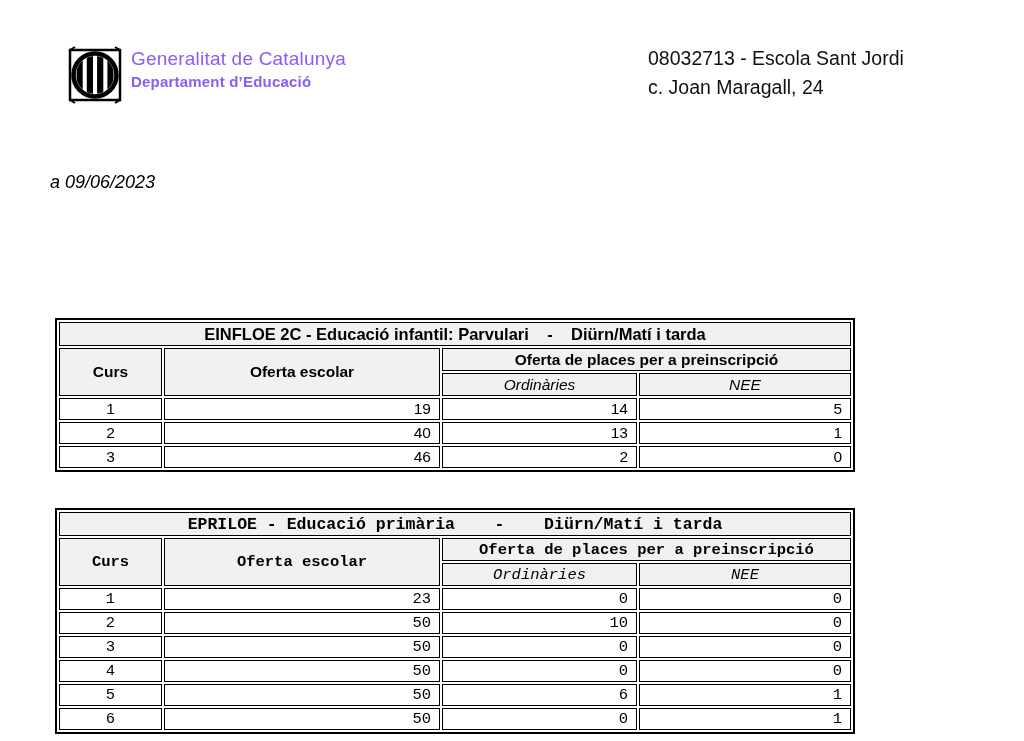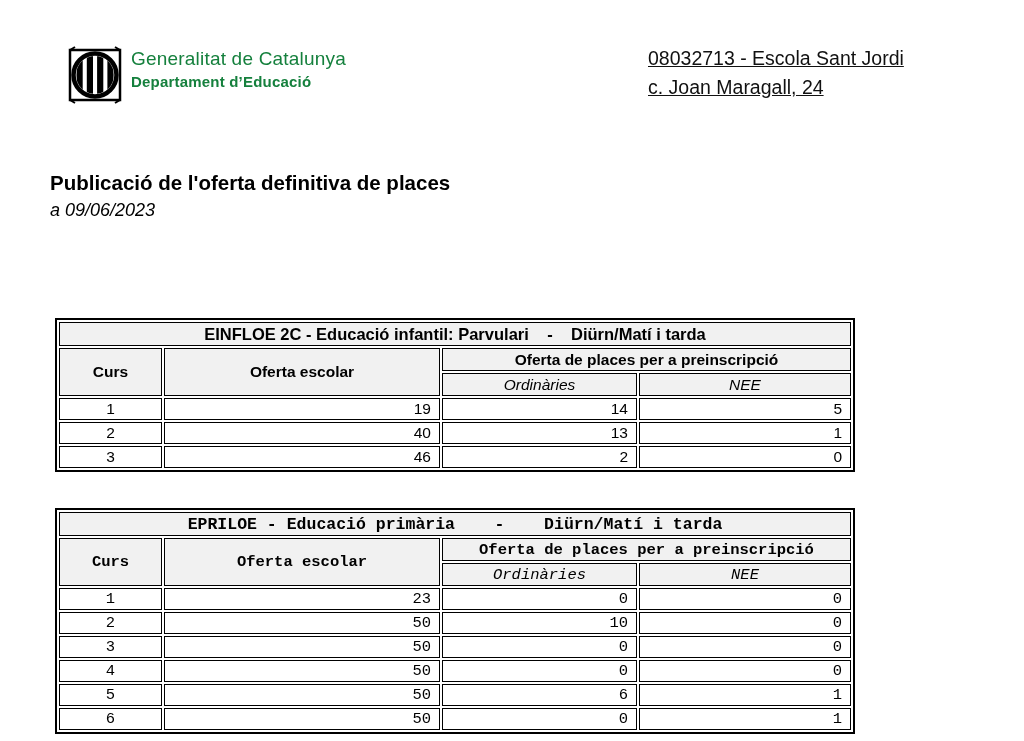--- a/index.html
+++ b/index.html
@@ -25,21 +25,21 @@
     align-items: flex-start;
   }
   .org-logo {
     width: 54px;
     height: 60px;
     flex: 0 0 auto;
   }
   .org-text {
     margin-left: 9px;
     padding-top: 2px;
-    color: #15803d;
+    color: #8b5cf6;
   }
   .org-line1 {
     font-size: 19px;
     line-height: 23px;
     letter-spacing: 0.2px;
   }
   .org-line2 {
     font-size: 15px;
     line-height: 24px;
     font-weight: bold;
@@ -47,21 +47,20 @@
   }
 
   
   .school-block {
     position: absolute;
     left: 648px;
     top: 44px;
     font-size: 19.5px;
     line-height: 29px;
     color: #111111;
-    text-decoration: underline;
   }
 
   
   .doc-title-block {
     position: absolute;
     left: 50px;
     top: 169px;
   }
   .doc-title-line {
     font-size: 20.5px;
@@ -155,21 +154,20 @@
     <div class="org-line2">Departament d’Educació</div>
   </div>
 </div>
 
 <div class="school-block">
   <div>08032713 - Escola Sant Jordi</div>
   <div>c. Joan Maragall, 24</div>
 </div>
 
 <div class="doc-title-block">
-  <div class="doc-title-line">Publicació de l'oferta definitiva de places</div>
   <div class="doc-date-line">a 09/06/2023</div>
 </div>
 
 <table class="offer-table table-1">
   <colgroup>
     <col style="width:103px">
       <col style="width:276px">
       <col style="width:195px">
       <col style="width:212px">
   </colgroup>

